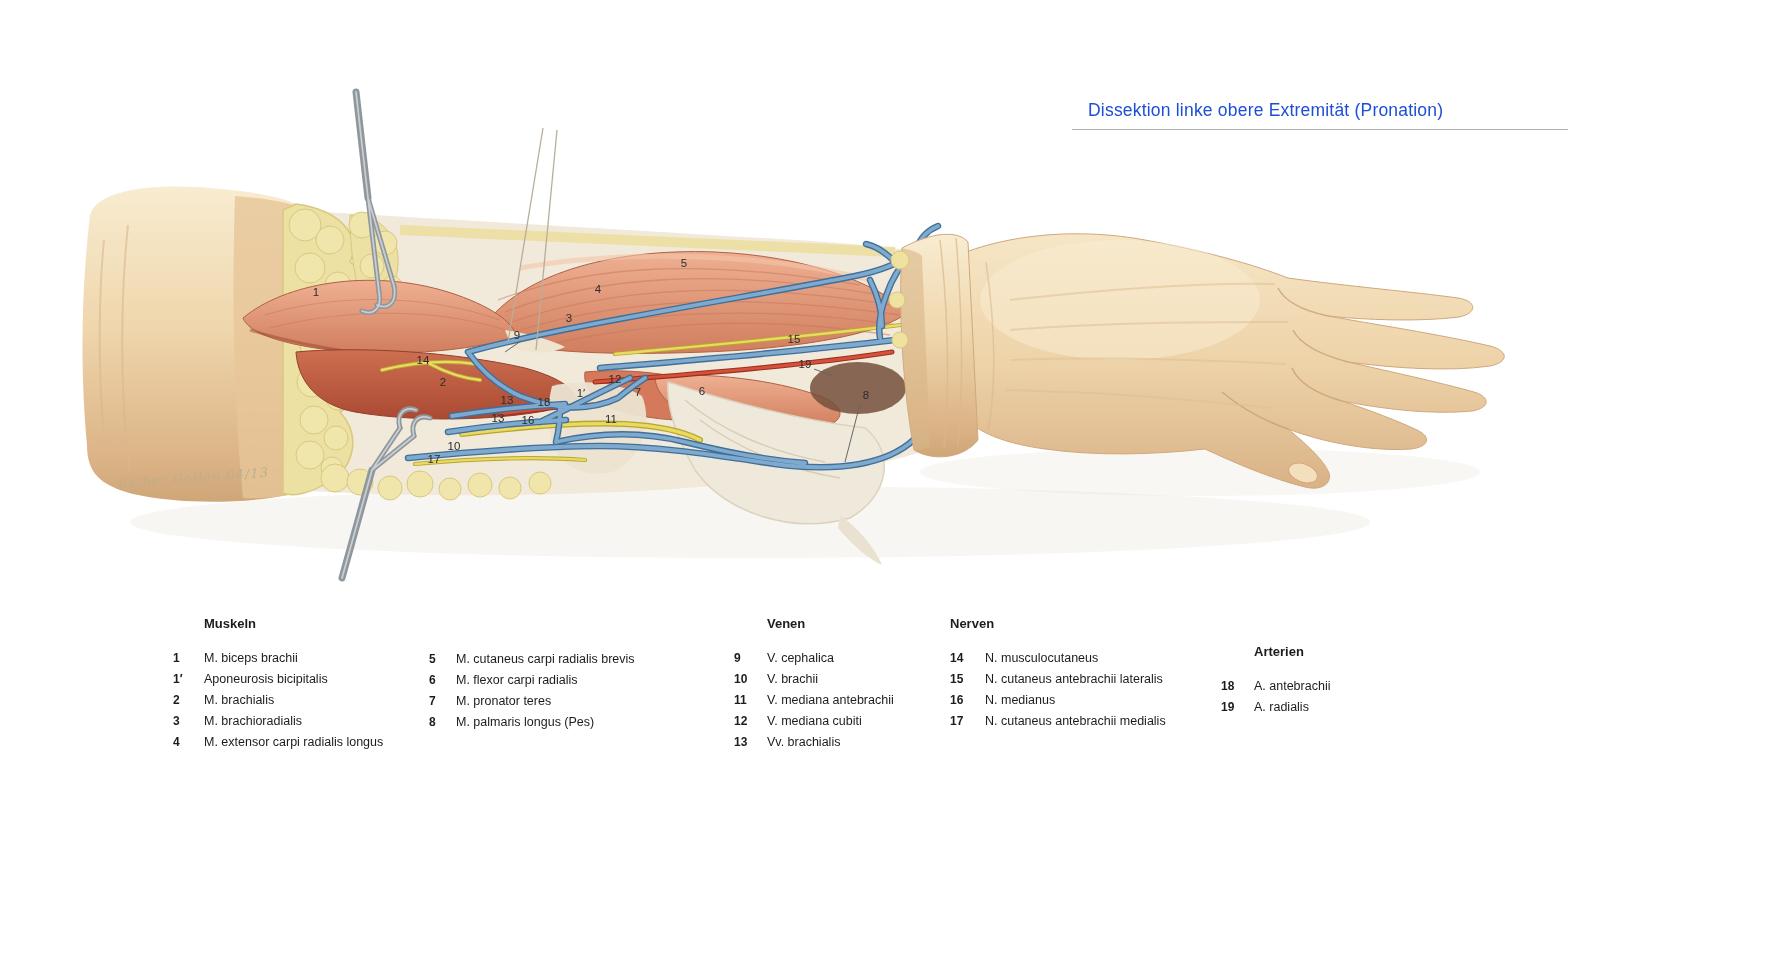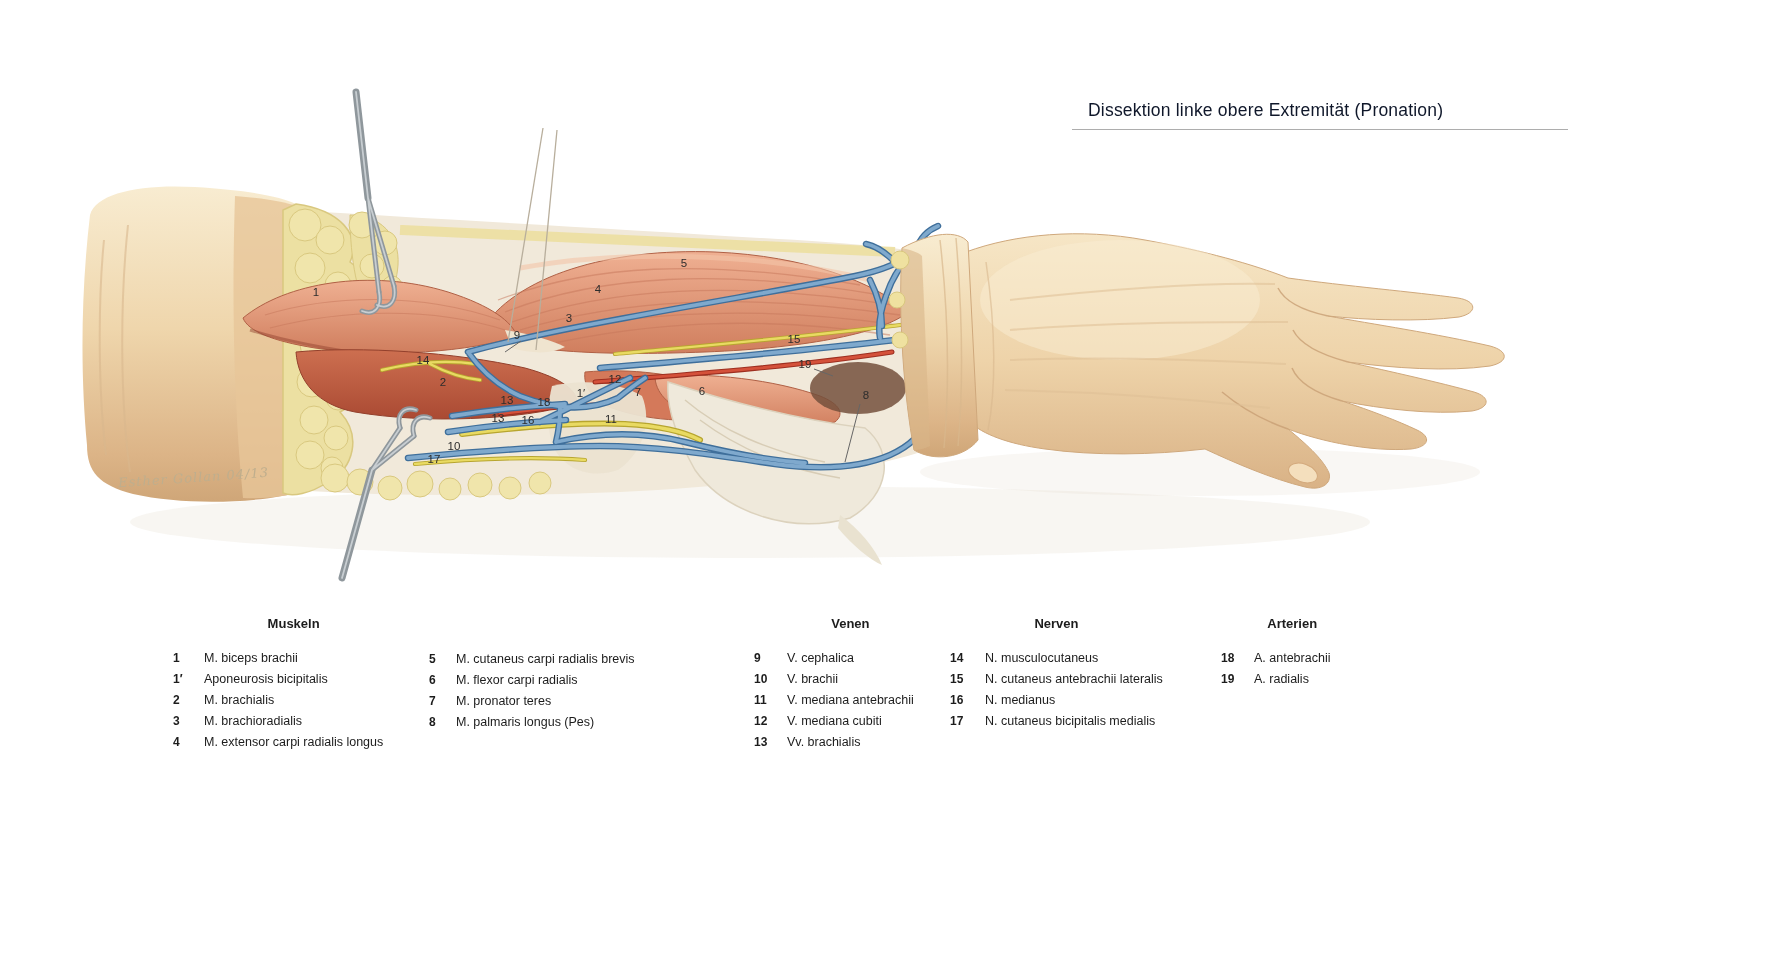--- a/index.html
+++ b/index.html
@@ -8,38 +8,38 @@
     width:1772px;height:977px;
     background:#ffffff;
     font-family:"Liberation Sans", sans-serif;
     overflow:hidden;
   }
   .illustration{position:absolute;left:0;top:0;}
   
   .title-block{position:absolute;left:1072px;top:100px;width:496px;}
   .page-title{
     margin:0 0 0 16px;
-    font-size:17.5px;font-weight:normal;color:#0f172a;letter-spacing:.2px;
+    font-size:17.5px;font-weight:normal;color:#1d4ed8;letter-spacing:.2px;
   }
   .title-rule{margin-top:8px;border-top:1px solid #adadad;height:0;}
   
   .fl{
     position:absolute;transform:translate(-50%,-50%);
     font-size:11.5px;color:#2d2d2d;line-height:1;white-space:nowrap;
   }
   
   .signature{
     position:absolute;left:118px;top:470px;
     font-family:"DejaVu Serif", serif;font-style:italic;
     font-size:13px;color:#bfae8d;letter-spacing:1px;
     transform:rotate(-4deg);
   }
   
   .legend-block{position:absolute;font-size:12.5px;color:#1c1c1c;}
-  .legend-header{font-weight:bold;font-size:13px;margin-bottom:17px;text-align:center;}
+  .legend-header{font-weight:bold;font-size:13px;margin-bottom:17px;}
   .legend-row{display:flex;line-height:21px;}
   .legend-row .num{font-weight:bold;font-size:12px;flex:0 0 auto;}
   .w31{width:31px;} .w27{width:27px;} .w33{width:33px;} .w35{width:35px;}
   .lbl{white-space:nowrap;text-align:center;}
 </style>
 </head>
 <body>
 
 <main class="page">
 
@@ -276,21 +276,21 @@
       <div class="legend-row">
         <span class="num w27">7</span>
         <span class="lbl">M. pronator teres</span>
       </div>
       <div class="legend-row">
         <span class="num w27">8</span>
         <span class="lbl">M. palmaris longus (Pes)</span>
       </div>
     </div>
 
-    <div class="legend-block" style="left:754px;top:616px">
+    <div class="legend-block" style="left:734px;top:616px">
       <div class="legend-header" style="margin-left:33px">Venen</div>
       <div class="legend-row">
         <span class="num w33">9</span>
         <span class="lbl">V. cephalica</span>
       </div>
       <div class="legend-row">
         <span class="num w33">10</span>
         <span class="lbl">V. brachii</span>
       </div>
       <div class="legend-row">
@@ -316,25 +316,25 @@
       <div class="legend-row">
         <span class="num w35">15</span>
         <span class="lbl">N. cutaneus antebrachii lateralis</span>
       </div>
       <div class="legend-row">
         <span class="num w35">16</span>
         <span class="lbl">N. medianus</span>
       </div>
       <div class="legend-row">
         <span class="num w35">17</span>
-        <span class="lbl">N. cutaneus bicipitalis medialis</span>
-      </div>
-    </div>
-
-    <div class="legend-block" style="left:1221px;top:616px">
+        <span class="lbl">N. cutaneus antebrachii medialis</span>
+      </div>
+    </div>
+
+    <div class="legend-block" style="left:1221px;top:644px">
       <div class="legend-header" style="margin-left:33px">Arterien</div>
       <div class="legend-row">
         <span class="num w33">18</span>
         <span class="lbl">A. antebrachii</span>
       </div>
       <div class="legend-row">
         <span class="num w33">19</span>
         <span class="lbl">A. radialis</span>
       </div>
     </div>

